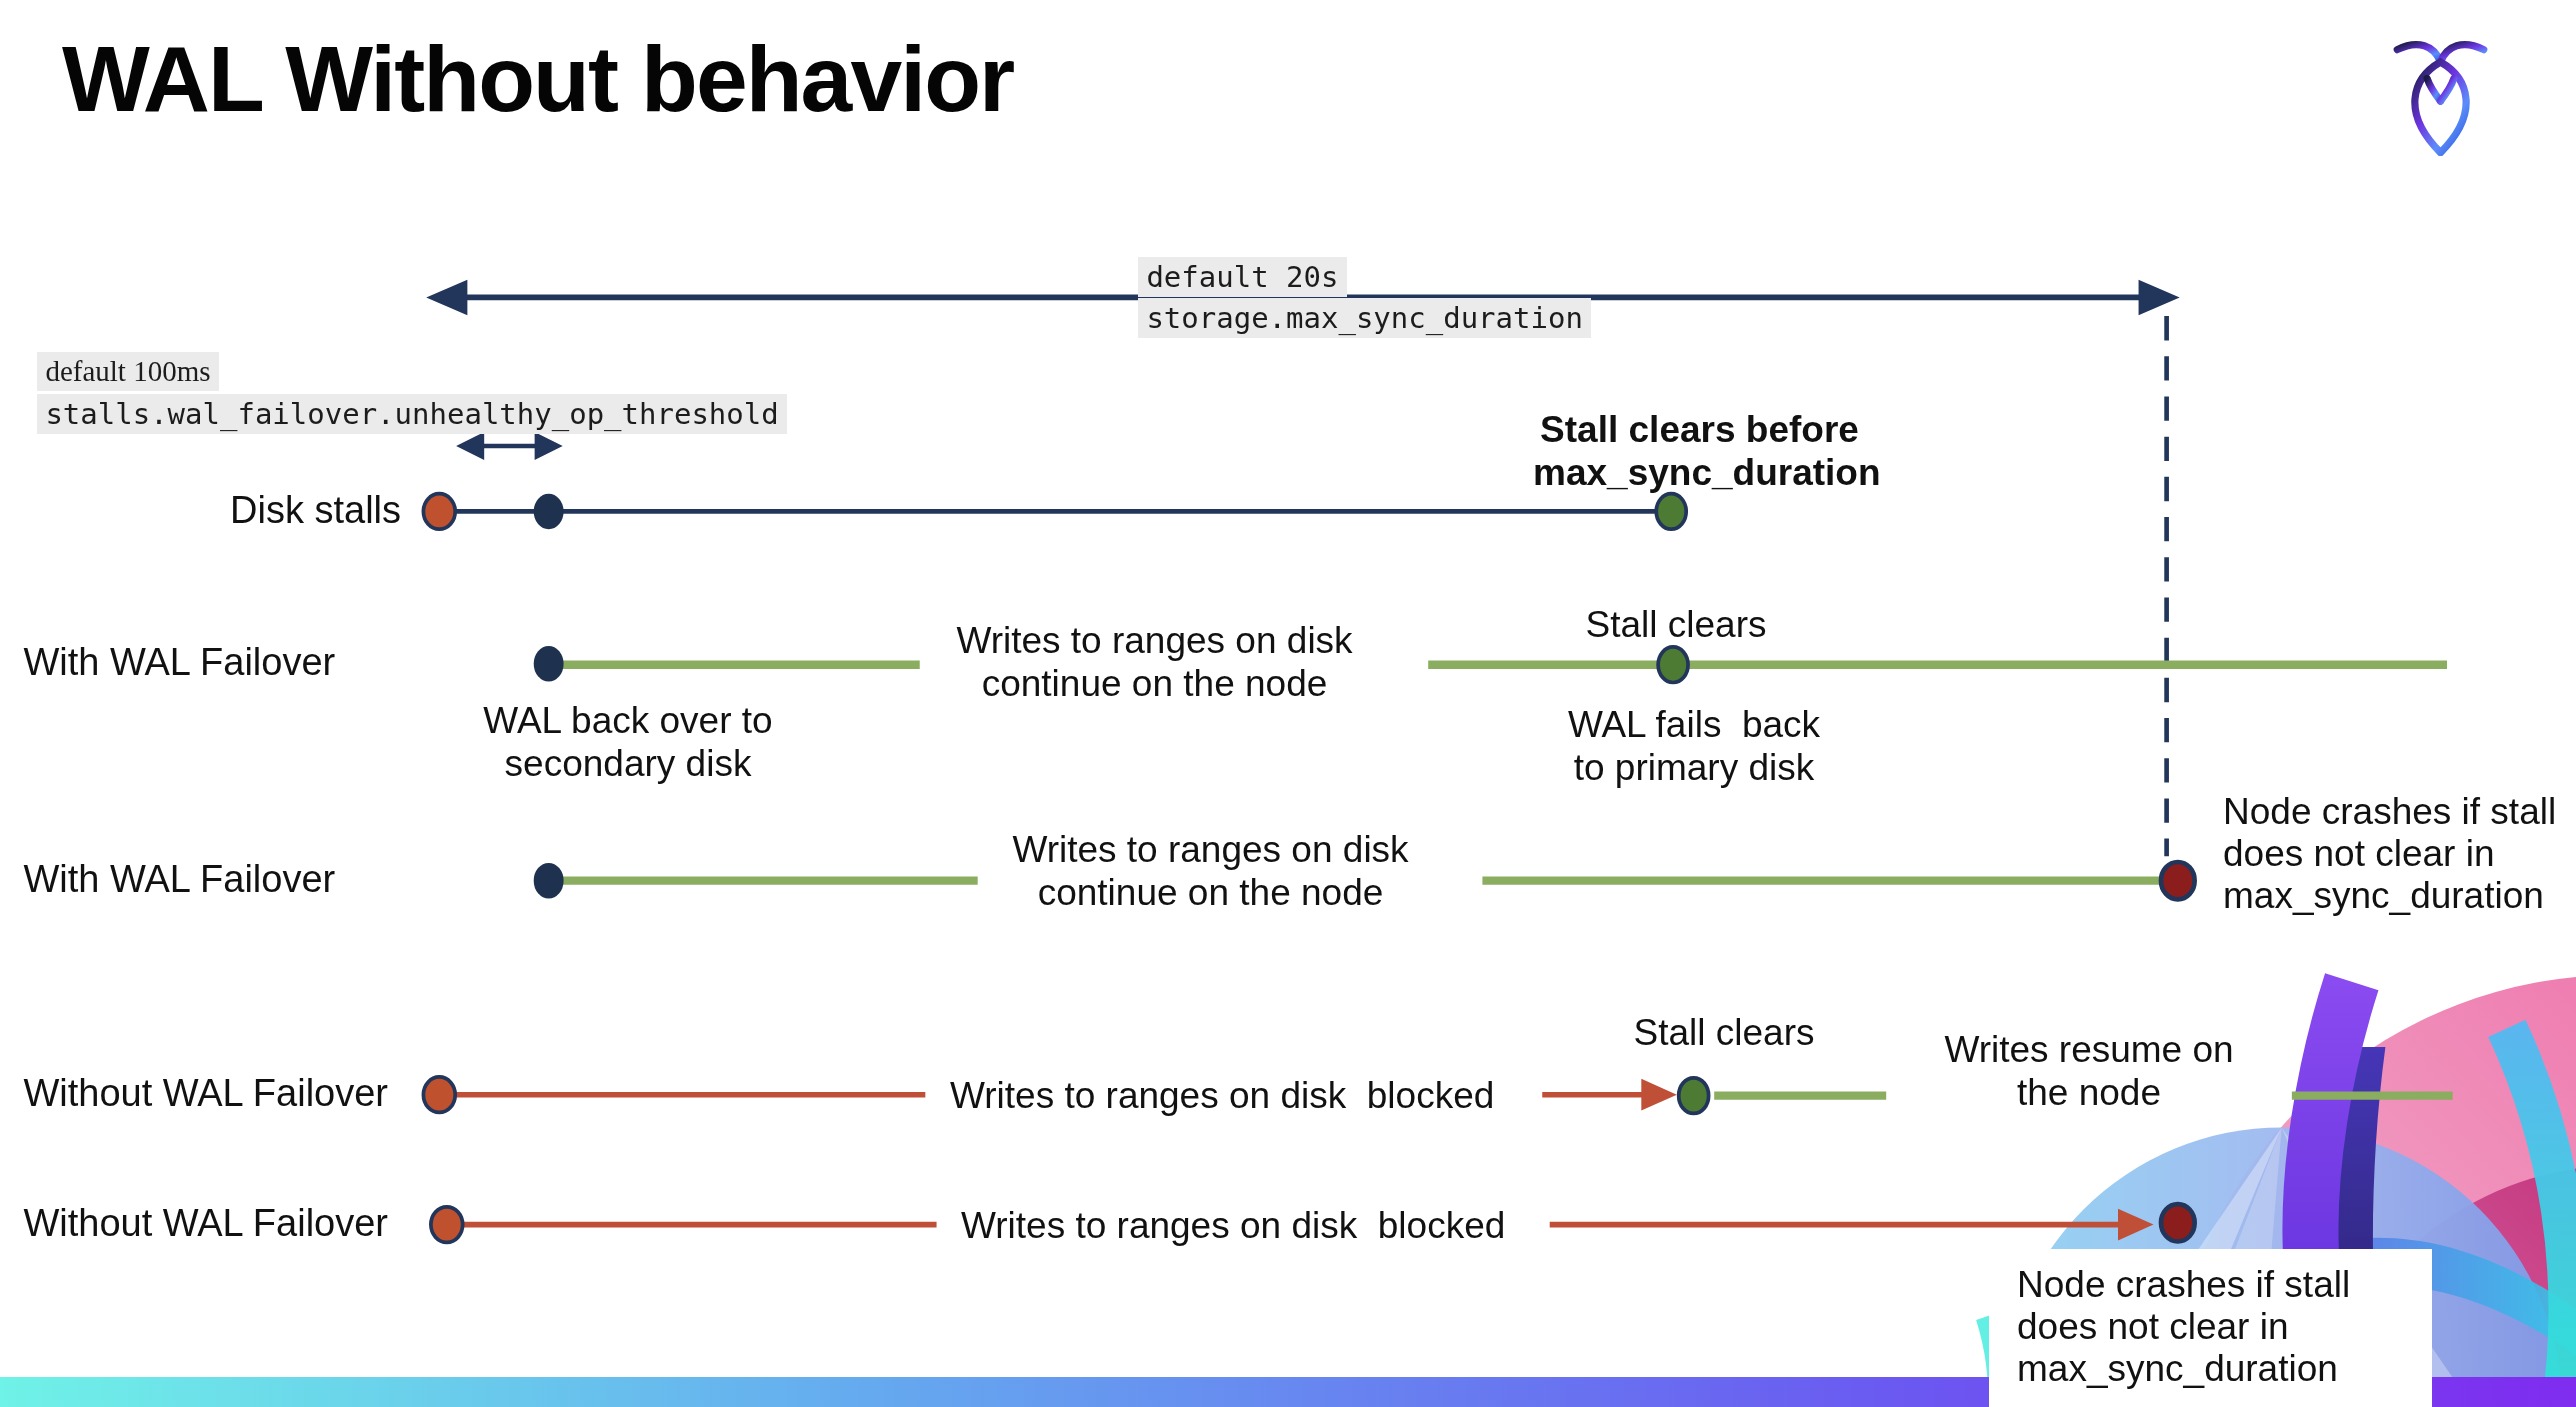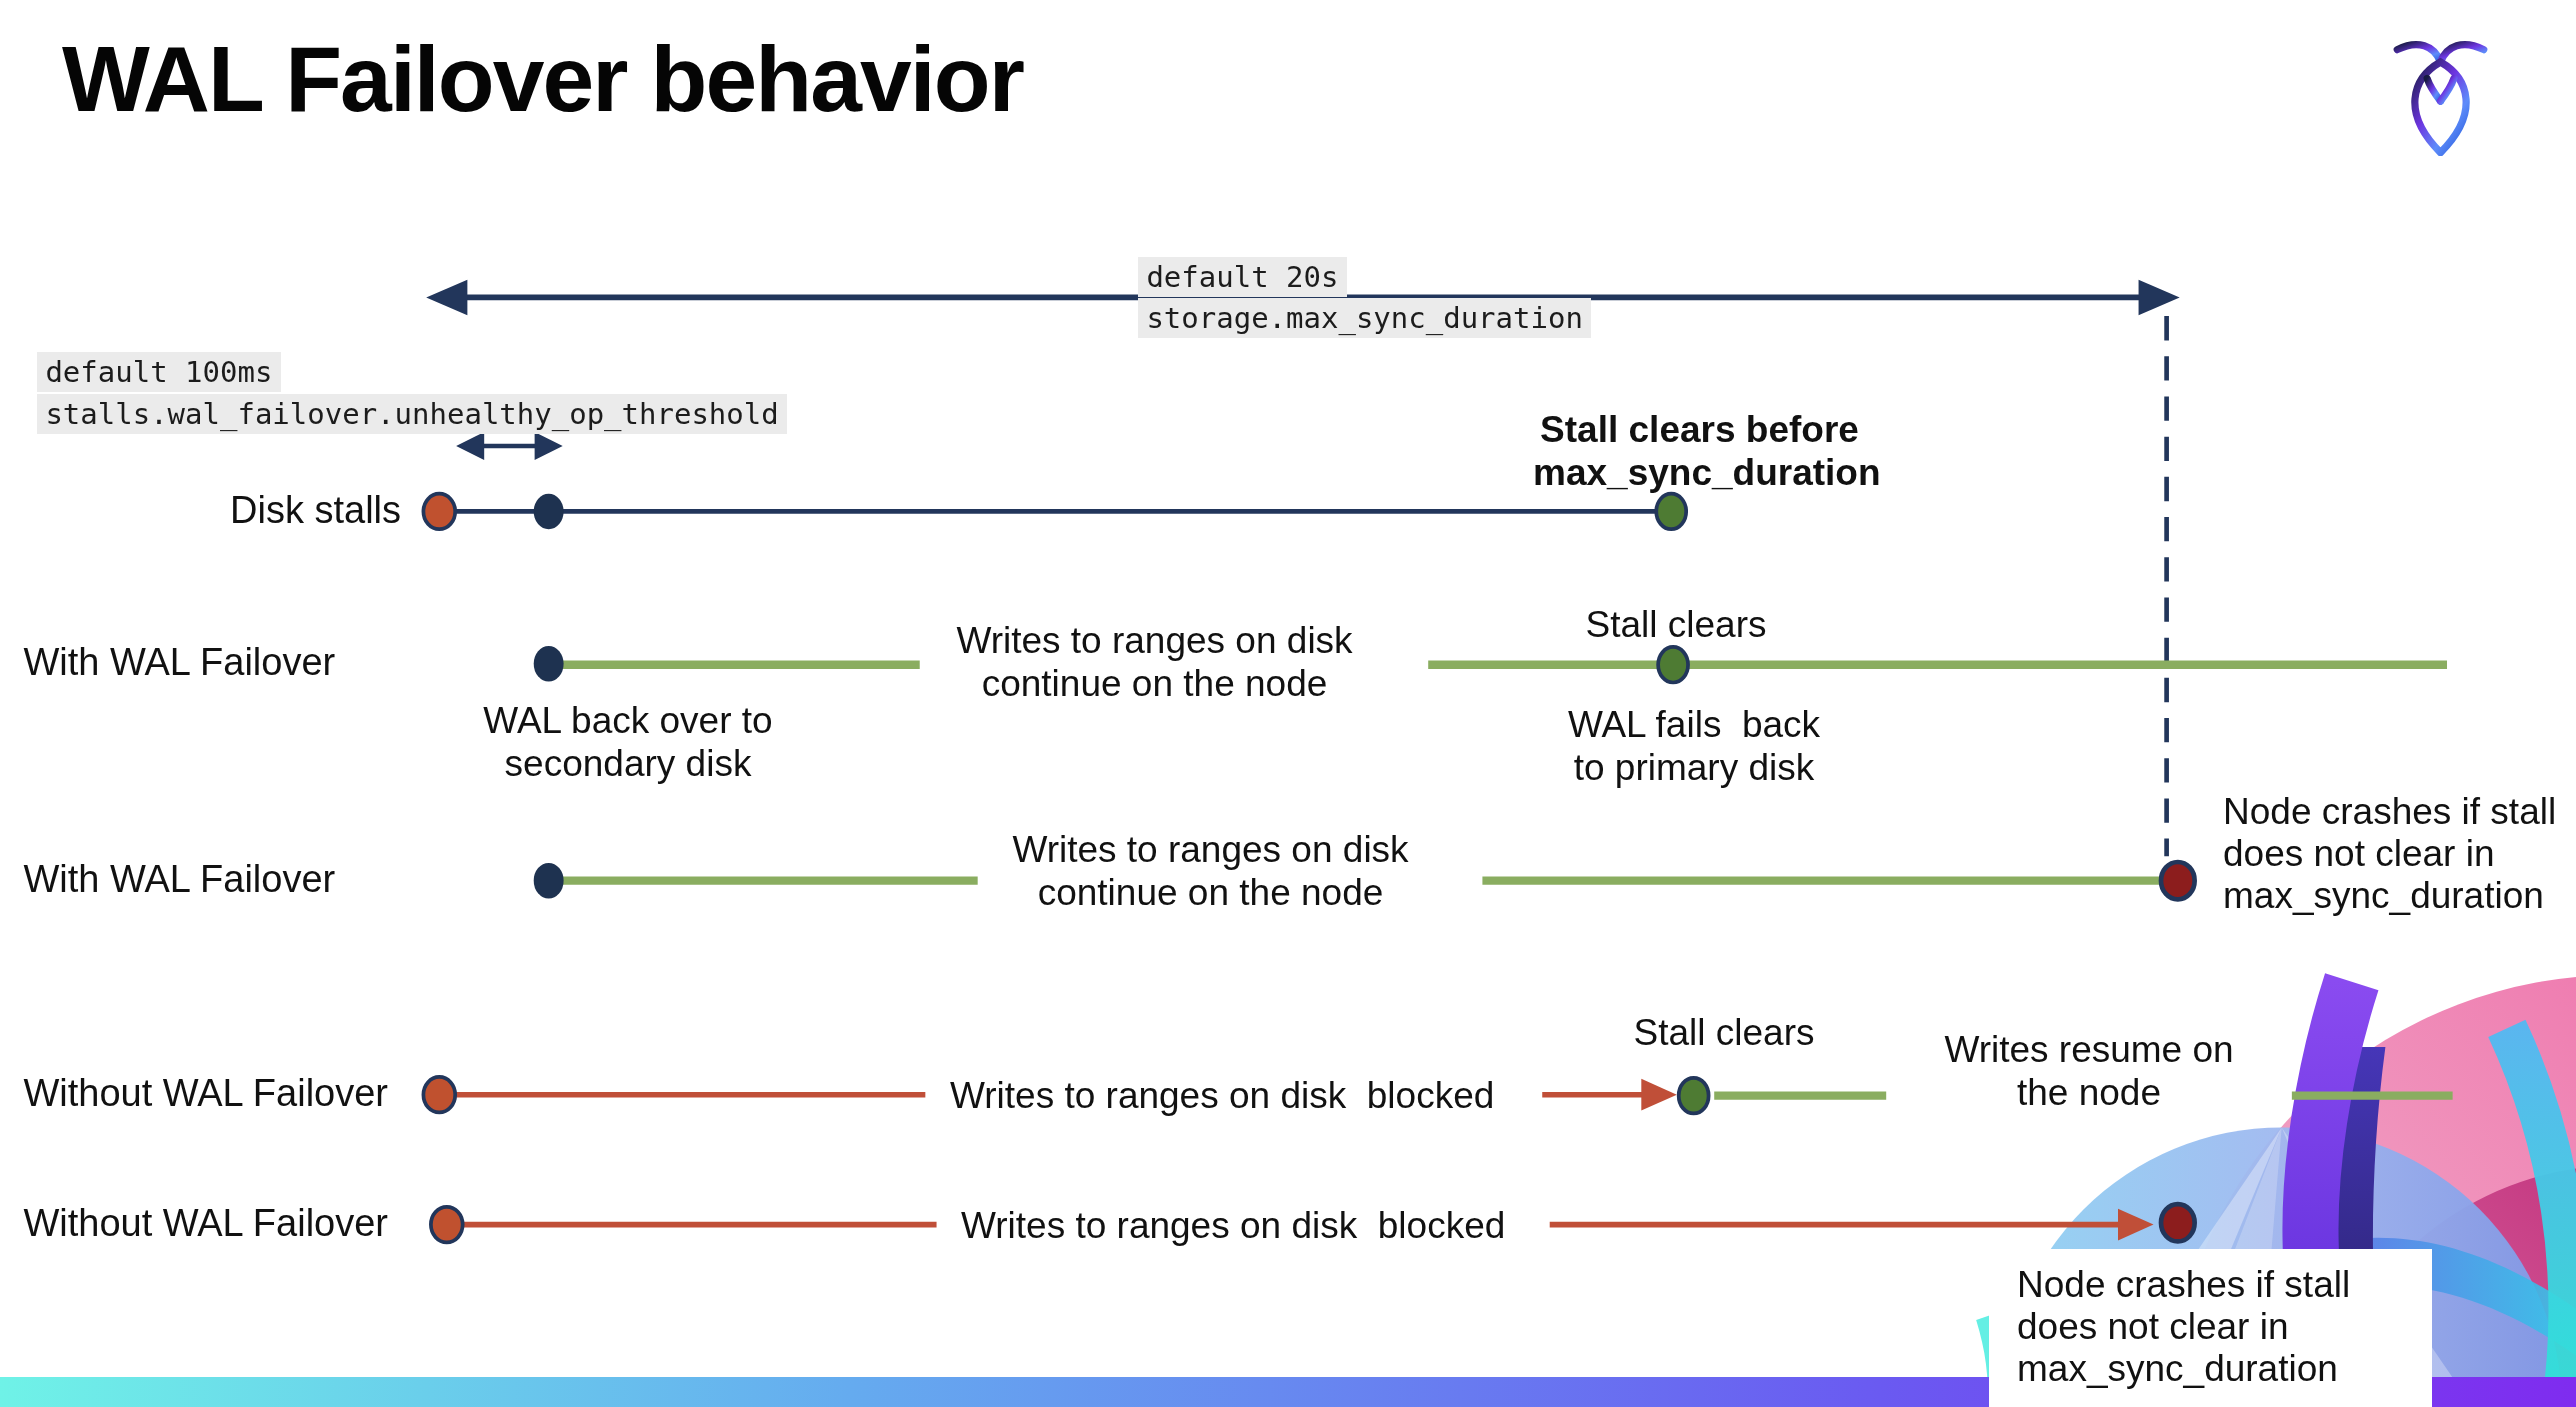--- a/index.html
+++ b/index.html
@@ -107,21 +107,21 @@
   <ellipse cx="470" cy="1171" rx="17" ry="19" fill="#C0512F" stroke="#22365B" stroke-width="4"></ellipse>
   <ellipse cx="1812" cy="1172" rx="16" ry="19" fill="#4E7B33" stroke="#22365B" stroke-width="4"></ellipse>
 
   <line x1="495" y1="1310" x2="1002" y2="1310" stroke="#C04F38" stroke-width="6"></line>
   <line x1="1658" y1="1310" x2="2272" y2="1310" stroke="#C04F38" stroke-width="6"></line>
   <polygon points="2304,1310 2266,1293 2266,1327" fill="#C04F38"></polygon>
   <ellipse cx="478" cy="1310" rx="17" ry="19" fill="#C0512F" stroke="#22365B" stroke-width="4"></ellipse>
   <ellipse cx="2330" cy="1308" rx="18" ry="20" fill="#8C1D1D" stroke="#22365B" stroke-width="5"></ellipse>
 </svg>
 
-<h1 class="abs title" style="left:62px;top:26px;margin:0;z-index:5;">WAL Failover behavior</h1>
+<h1 class="abs title" style="left:62px;top:26px;margin:0;z-index:5;">WAL Without behavior</h1>
 
 <svg class="abs" style="left:2389px;top:37px;z-index:5;" width="103" height="119" viewBox="0 0 100 115">
   <defs>
     <linearGradient id="gLogo" x1="0" y1="0" x2="0.85" y2="1">
       <stop offset="0" stop-color="#171A42"></stop>
         <stop offset="0.45" stop-color="#6D35E0"></stop>
       <stop offset="0.75" stop-color="#5E8CFA"></stop>
         <stop offset="1" stop-color="#2F63E0"></stop>
     </linearGradient>
   </defs>
@@ -130,21 +130,21 @@
     <path d="M92 12 C72 2 56 8 50 24"></path>
     <path d="M50 24 C22 40 12 74 50 112 C88 74 78 40 50 24 Z"></path>
     <path d="M50 112 L50 62"></path>
     <path d="M50 62 C43 53 39 46 37 40"></path>
     <path d="M50 62 C57 53 61 46 63 40"></path>
   </g>
 </svg>
 
 <span class="abs code" style="left:1138px;top:257px;z-index:5;">default 20s</span>
 <span class="abs code" style="left:1138px;top:298px;z-index:5;">storage.max_sync_duration</span>
-<span class="abs code" style="left:37px;top:352px;z-index:5;">default 100ms</span>
+<span class="abs code" style="left:37px;top:352px;z-index:5;font-family:Liberation Serif, serif;">default 100ms</span>
 <span class="abs code" style="left:37px;top:394px;z-index:5;">stalls.wal_failover.unhealthy_op_threshold</span>
 
 <div class="abs lbl" style="left:230px;top:489px;z-index:5;">Disk stalls</div>
 <div class="abs lbl" style="left:23.4px;top:641px;z-index:5;">With WAL Failover</div>
 <div class="abs lbl" style="left:23.4px;top:858px;z-index:5;">With WAL Failover</div>
 <div class="abs lbl" style="left:23.4px;top:1072px;z-index:5;">Without WAL Failover</div>
 <div class="abs lbl" style="left:23.4px;top:1202px;z-index:5;">Without WAL Failover</div>
 
 <div class="abs co ctr" style="left:1533px;top:408px;width:333px;z-index:5;font-weight:bold;">Stall clears before
 max_sync_duration</div>

